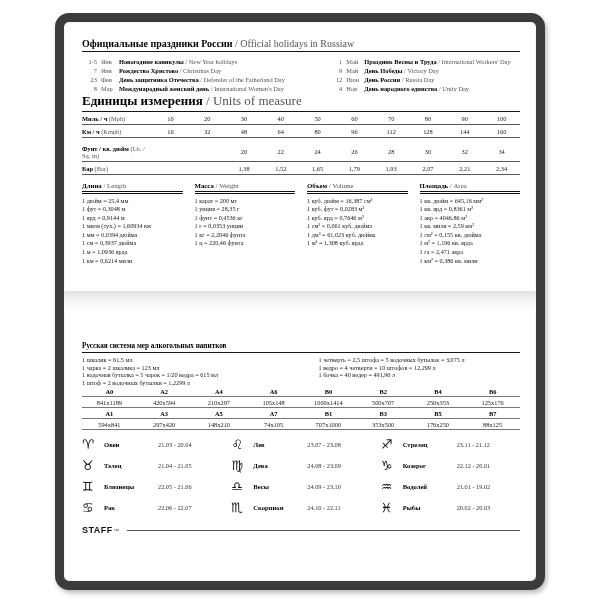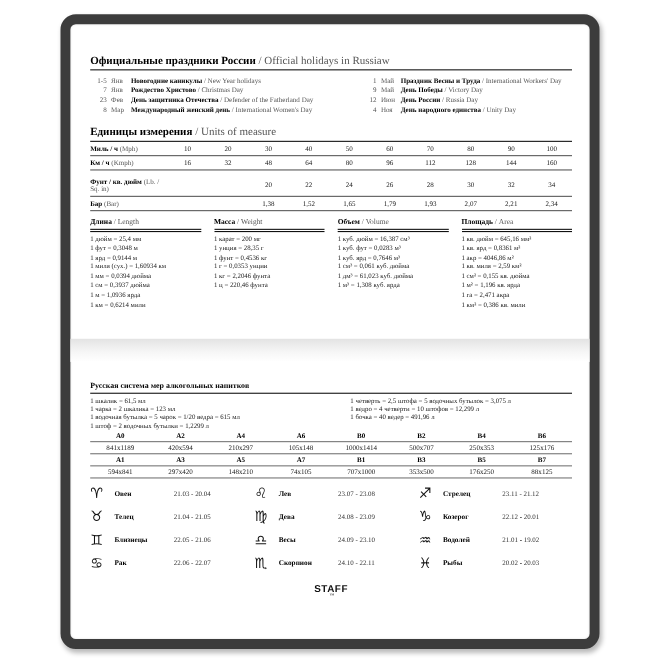--- a/index.html
+++ b/index.html
@@ -7,22 +7,22 @@
        font-family:"Liberation Serif", serif;color:#1a1a1a;}
   .frame{position:absolute;left:55px;top:13px;width:490px;height:577px;box-sizing:border-box;
          border:9px solid #3c3c3c;border-radius:14px;background:#fff;
          box-shadow:2px 3px 5px rgba(0,0,0,.28), inset 0 0 2px rgba(0,0,0,.15);}
   .content{padding:0 16px 0 18px;}
   .en{font-weight:normal;color:#555;}
   b{color:#000;}
 
   
   .sec-title{font-weight:bold;color:#000;border-bottom:1.6px solid #151515;padding-bottom:2px;}
-  .t-big{font-size:10px;margin-top:28px;}
-  .t-mid{font-size:10px;margin-top:10px;}
+  .t-big{font-size:10px;margin-top:16px;}
+  .t-mid{font-size:13px;}
   .t-sm{font-size:7.2px;margin-top:4px;}
 
   
   .holidays{display:flex;margin-top:5px;font-size:6.4px;line-height:9px;}
   .h-left{flex:0 0 56%;}
   .h-right{flex:1;}
   .h-row{display:flex;}
   .h-date{width:15px;text-align:right;color:#555;flex:none;}
   .h-month{width:18px;color:#555;flex:none;margin-left:4px;}
   .h-name{flex:1;}
@@ -40,21 +40,21 @@
   .c-col{flex:1;}
   .c-title{font-size:6.8px;border-bottom:3px double #111;padding-bottom:1.5px;}
   .c-lines{margin-top:3px;}
   .c-line{font-size:6.2px;line-height:8.6px;white-space:nowrap;}
 
   
   .seam{margin:26px -16px 0 -18px;height:20px;border-top:1px solid #e2e2e2;
         background:linear-gradient(to bottom,#e5e5e5 0%,#f6f6f6 55%,#ffffff 100%);}
 
   
-  .alc-title{margin-top:18px;}
+  .alc-title{margin-top:30px;}
   .alc{display:flex;margin-top:3px;}
   .alc-left{flex:0 0 54%;}
   .alc-right{flex:1;}
   .a-line{font-size:6.2px;line-height:7.5px;white-space:nowrap;}
 
   
   .p-table{margin-top:0;}
   .p-row{display:flex;border-bottom:1px solid #777;padding:1.5px 0;font-size:6.4px;}
   .p-row.p-head{font-weight:bold;color:#000;}
   .p-cell{flex:1;text-align:center;}
@@ -62,21 +62,21 @@
   
   .z-title{font-size:10px;margin-top:7px;}
   .z-grid{display:flex;gap:10px;margin-top:4px;}
   .z-col{flex:1;}
   .z-cell{display:flex;align-items:center;height:21px;}
   .z-icon{width:22px;flex:none;font-family:"DejaVu Sans",sans-serif;font-size:13px;color:#111;line-height:1;}
   .z-name{width:54px;flex:none;font-weight:bold;font-size:6.6px;color:#000;}
   .z-dates{font-size:6.3px;color:#333;}
 
   
-  .footer{display:flex;align-items:center;margin-top:7px;flex-direction:column;}
+  .footer{display:flex;align-items:center;margin-top:7px;}
   .brand{font-family:"Liberation Sans",sans-serif;font-weight:bold;font-size:9px;
          letter-spacing:.5px;color:#111;}
   .brand-mark{font-size:5px;vertical-align:super;color:#111;margin-left:1px;}
   .f-rule{flex:1;border-top:1px solid #555;margin-left:8px;}
 </style>
 </head>
 <body>
 
 <div class="frame">
   <div class="content">

